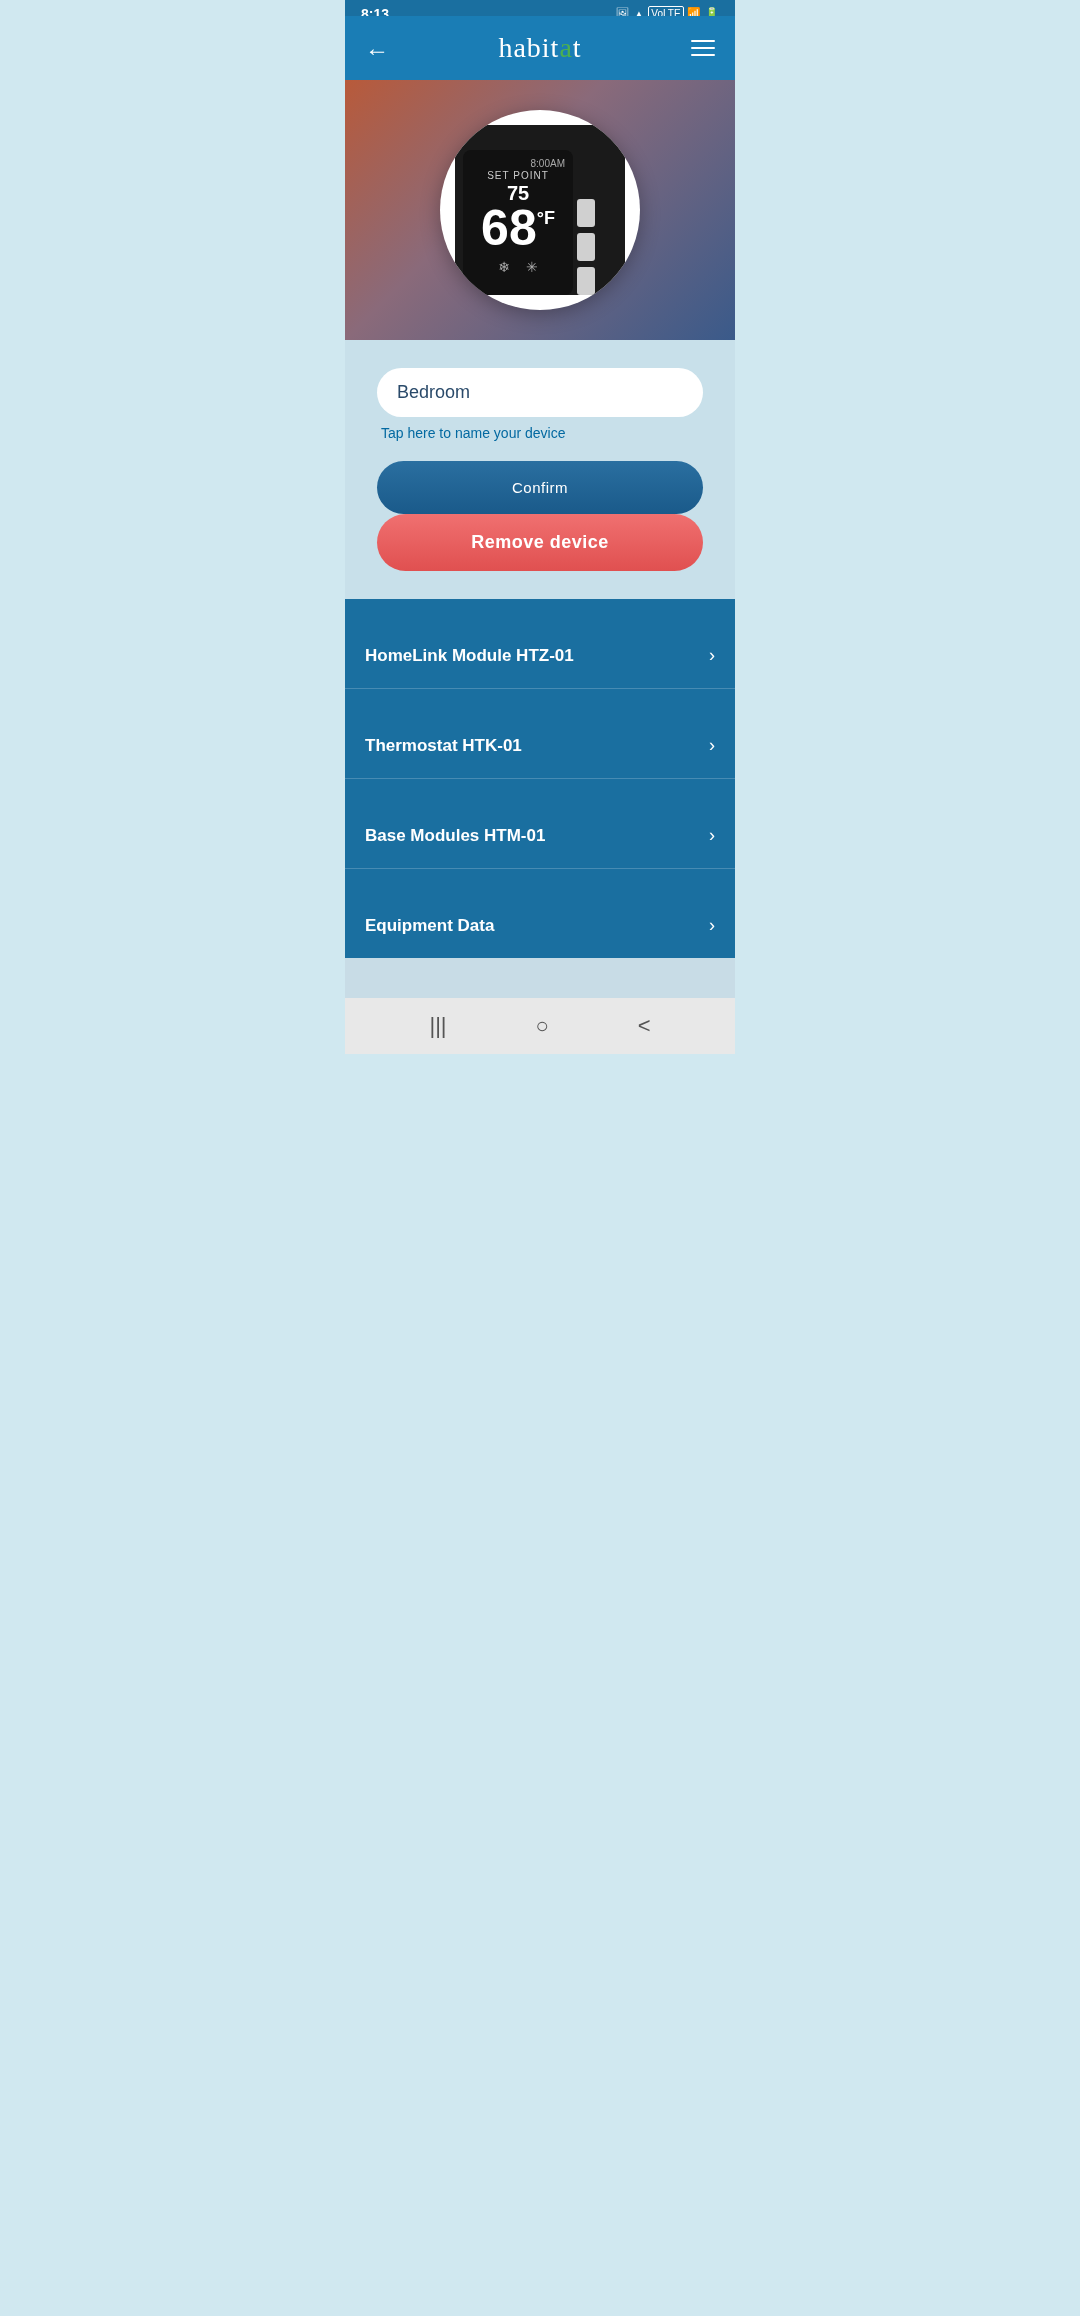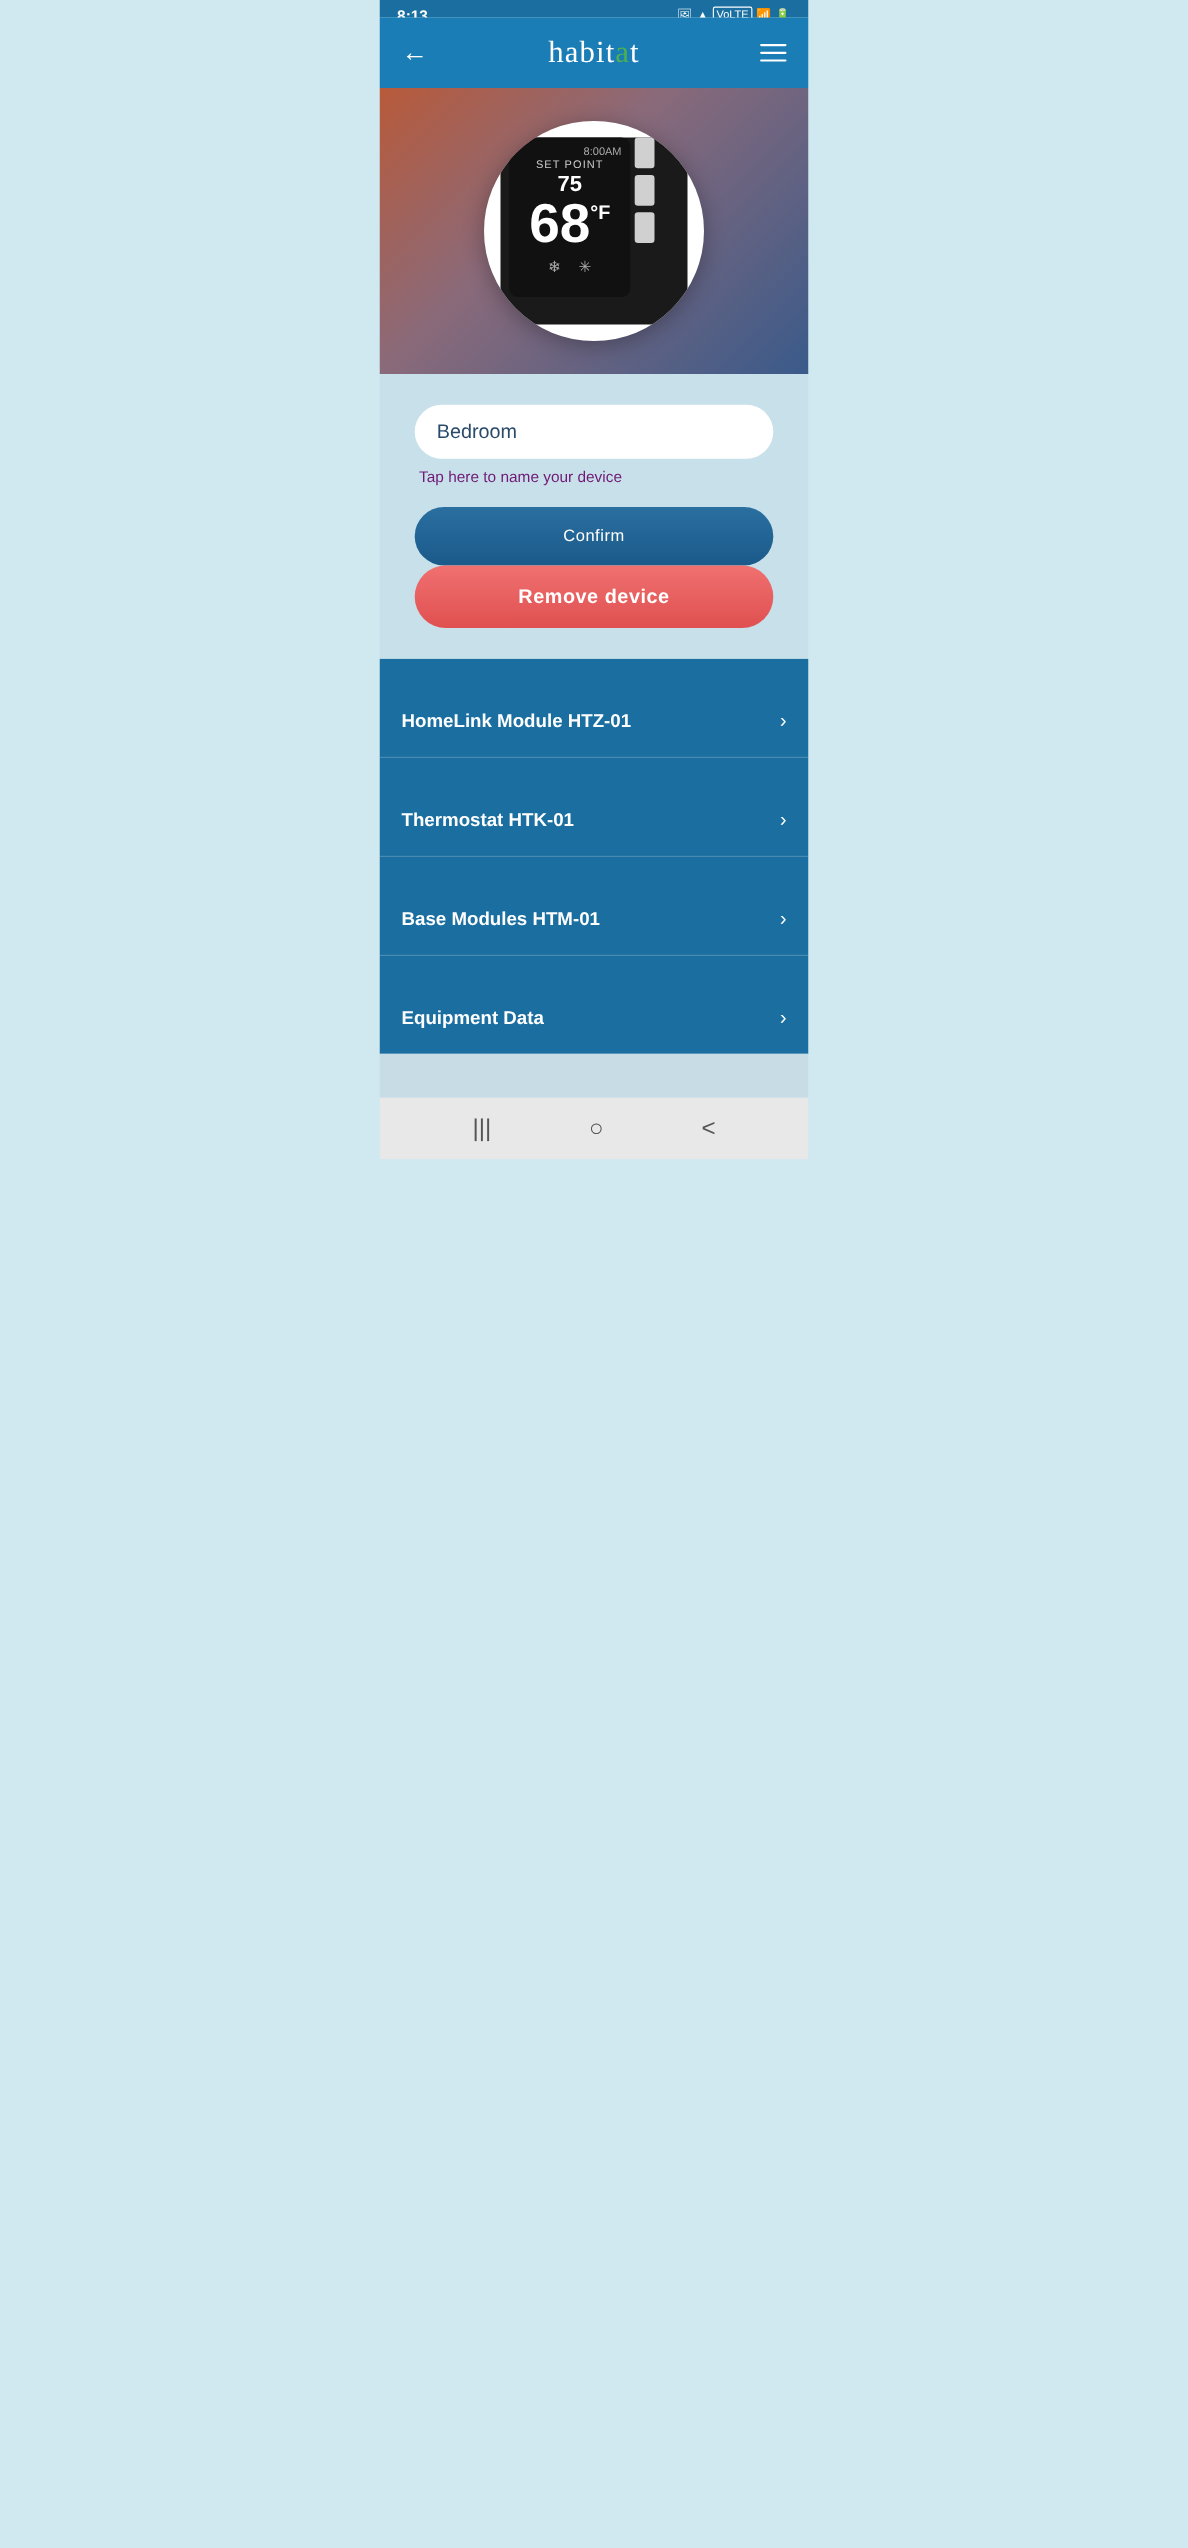--- a/index.html
+++ b/index.html
@@ -98,21 +98,21 @@
       overflow: hidden;
       box-shadow: 0 4px 20px rgba(0,0,0,0.3);
     }
     .thermostat-device {
       width: 170px;
       height: 170px;
       background: #1a1a1a;
       border-radius: 12px;
       position: relative;
       display: flex;
-      align-items: flex-start;
+      align-items: flex-end;
       justify-content: flex-start;
       padding-left: 8px;
     }
     .device-screen {
       background: #111;
       border-radius: 8px;
       width: 110px;
       height: 145px;
       display: flex;
       flex-direction: column;
@@ -191,21 +191,21 @@
     .name-input {
       background: transparent;
       border: none;
       outline: none;
       font-size: 18px;
       color: #2a4a6a;
       font-weight: 500;
       width: 100%;
     }
     .name-hint {
-      color: #701a75;
+      color: #0369a1;
       font-size: 14px;
       margin-bottom: 20px;
       padding-left: 4px;
     }
 
     .confirm-btn {
       width: 100%;
       padding: 18px;
       border-radius: 30px;
       border: none;

